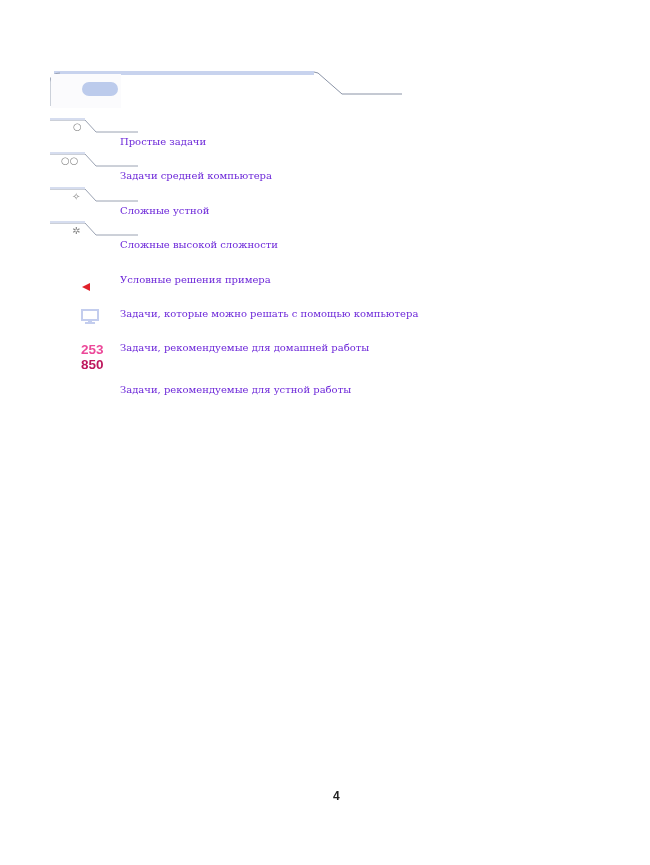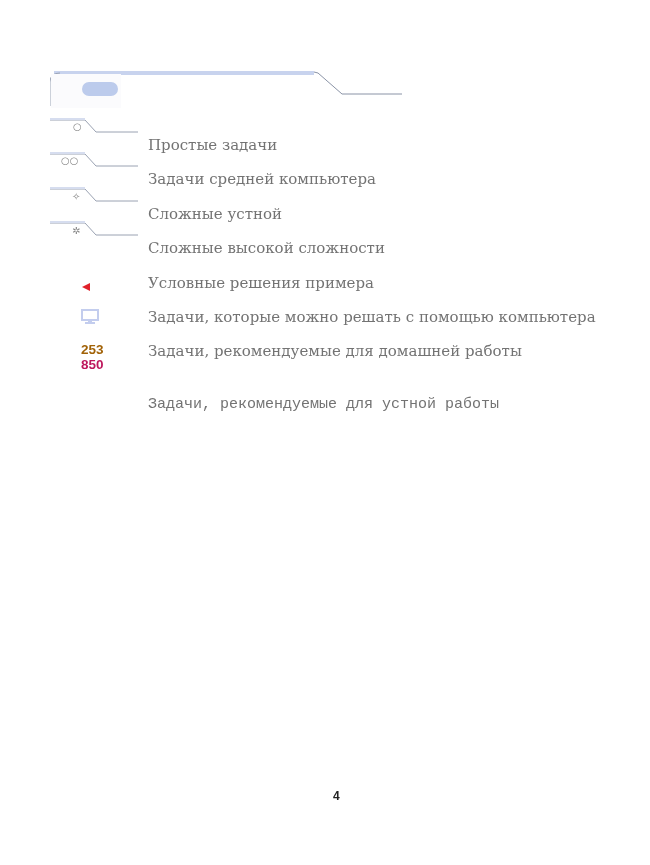--- a/index.html
+++ b/index.html
@@ -63,24 +63,23 @@
       top: 3px;
       font-family: "DejaVu Sans", sans-serif;
       font-size: 10px;
       color: #888888;
       line-height: 12px;
       white-space: nowrap;
     }
     .legend-text {
       position: absolute;
       left: 120px;
-      font-size: 15px;
+      font-size: 10px;
       white-space: nowrap;
-      color: #737373;
-      margin-left: 28px;
+      color: #6d28d9;
     }
     .marker {
       position: absolute;
       font-family: "Liberation Sans", sans-serif;
       font-weight: bold;
       font-size: 13.5px;
     }
     .page-number {
       position: absolute;
       left: 333px;
@@ -156,19 +155,19 @@
 
 <div style="position:absolute; left:81px; top:309px;">
   <svg width="18" height="16">
     <rect x="1" y="1" width="16" height="10" fill="none" stroke="#c3cdee" stroke-width="2"></rect>
     <rect x="7" y="11" width="4" height="2" fill="#c3cdee"></rect>
     <rect x="4" y="13" width="10" height="2" fill="#c3cdee"></rect>
   </svg>
 </div>
 <div class="legend-text" style="top:308px;">Задачи, которые можно решать с помощью компьютера</div>
 
-<div class="marker" style="left:81px; top:342px; color:#a16207;">253</div>
+<div class="marker" style="left:81px; top:342px; color:#ec4899;">253</div>
 <div class="legend-text" style="top:342px;">Задачи, рекомендуемые для домашней работы</div>
 
 <div class="marker" style="left:81px; top:357px; color:#be185d;">850</div>
-<div class="legend-text" style="top:396px;font-family:Liberation Mono, monospace;">Задачи, рекомендуемые для устной работы</div>
+<div class="legend-text" style="top:384px;">Задачи, рекомендуемые для устной работы</div>
 
 <div class="page-number">4</div>
 
 </body></html>

